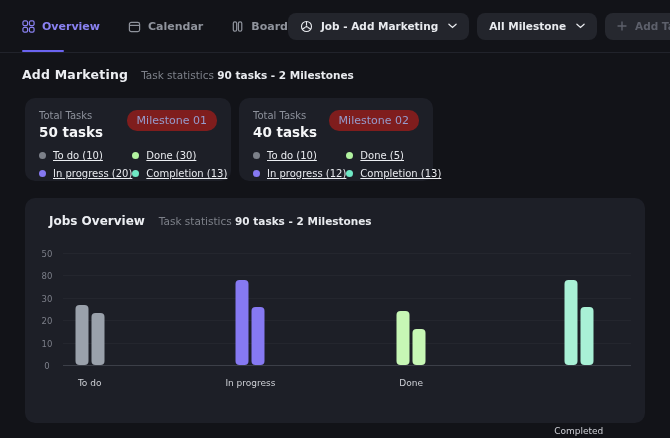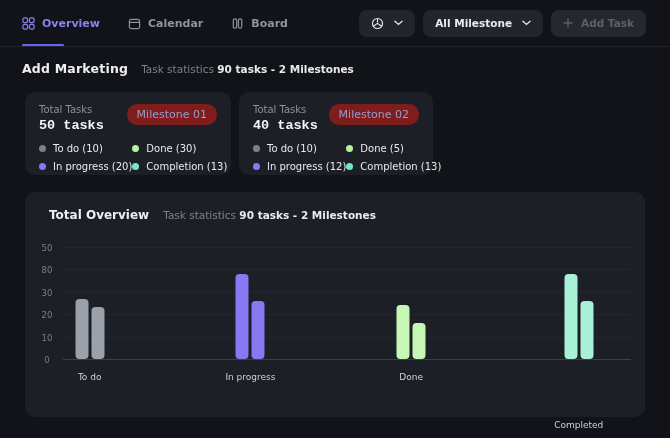--- a/index.html
+++ b/index.html
@@ -6,21 +6,21 @@
   html,body { width:670px; height:438px; }
   body {
     background:#121318;
     font-family:"DejaVu Sans","Liberation Sans",sans-serif;
     color:#eceef2;
     overflow:hidden;
     position:relative;
   }
   
   .topbar {
-    height:47px;
+    height:53px;
     border-bottom:1px solid #21232b;
     display:flex; align-items:center; justify-content:space-between;
     padding:0 24px 0 22px;
   }
   .tabs { display:flex; gap:28px; height:100%; }
   .tab {
     display:flex; align-items:center; gap:7px;
     font-size:11px; font-weight:600; color:#8f939c;
     height:100%; position:relative; cursor:pointer; white-space:nowrap;
   }
@@ -52,31 +52,31 @@
   
   .cards { display:flex; gap:8px; margin:16px 25px 4px 25px; }
   .card {
     background:#1d1f27; border-radius:10px;
     padding:12px 14px; height:83px;
   }
   .card-1 { width:206px; }
   .card-2 { width:194px; }
   .card-top { display:flex; justify-content:space-between; align-items:flex-start; }
   .card-label { font-size:10px; color:#8d919b; margin-bottom:3px; }
-  .card-count { font-size:13.5px; font-weight:700; color:#f4f5f7;font-family:Liberation Mono, monospace; }
+  .card-count { font-size:13.5px; font-weight:700; color:#f4f5f7; }
   .badge {
     background:#7f1d1d; color:#969cce;
     font-size:11px; font-weight:400;
     padding:4px 10px; border-radius:10px; white-space:nowrap;
   }
   .legend {
     margin-top:10px;
     display:grid; grid-template-columns:1fr 1.1fr; row-gap:7px;
   }
-  .legend-item { display:flex; align-items:center; gap:7px; }
+  .legend-item { display:flex; align-items:center; gap:7px;text-decoration:underline; }
   .dot { width:7px; height:7px; border-radius:50%; flex:none; }
   .legend-text { font-size:10px; color:#e8eaee; white-space:nowrap; }
   
   .chart-panel {
     margin:17px 25px 0 25px;
     width:620px; height:225px;
     background:#1d1f27; border-radius:10px;
     padding:16px 14px 0 14px;
   }
   .chart-header { display:flex; align-items:baseline; gap:14px; padding-left:10px; }
@@ -146,20 +146,21 @@
     <button class="btn">
       <span style="display:flex;">
         <svg width="13" height="13" viewBox="0 0 14 14" fill="none" stroke="#e9ebef" stroke-width="1.2">
           <circle cx="7" cy="7" r="5.4"></circle>
           <circle cx="7" cy="7" r="1.2" fill="#e9ebef" stroke="none"></circle>
           <line x1="7" y1="5.8" x2="7" y2="1.6"></line>
           <line x1="5.9" y1="7.7" x2="2.3" y2="9.9"></line>
           <line x1="8.1" y1="7.7" x2="11.7" y2="9.9"></line>
         </svg>
       </span>
+      <span>Job - Add Marketing</span>
       <span class="chev">
         <svg width="9" height="6" viewBox="0 0 10 6" fill="none" stroke="#e9ebef" stroke-width="1.4" stroke-linecap="round">
           <path d="M1 1 L5 4.6 L9 1"></path>
         </svg>
       </span>
     </button>
     <button class="btn">
       <span>All Milestone</span>
       <span class="chev">
         <svg width="9" height="6" viewBox="0 0 10 6" fill="none" stroke="#e9ebef" stroke-width="1.4" stroke-linecap="round">
@@ -240,21 +241,21 @@
       <div class="legend-item">
         <span class="dot" style="background: rgb(111, 233, 197);"></span>
         <span class="legend-text">Completion (13)</span>
       </div>
     </div>
   </div>
 </div>
 
 <div class="chart-panel">
   <div class="chart-header">
-    <span class="chart-title">Total Overview</span>
+    <span class="chart-title">Jobs Overview</span>
     <span class="stats">
       <span>Task statistics</span>
       <b>90 tasks - 2 Milestones</b>
     </span>
   </div>
   <div class="plot">
       <div class="gridline baseline" style="bottom: 0px;"></div>
       <div class="ytick" style="bottom: -5px;">0</div>
       <div class="gridline" style="bottom: 22.4px;"></div>
       <div class="ytick" style="bottom: 17.4px;">10</div>

